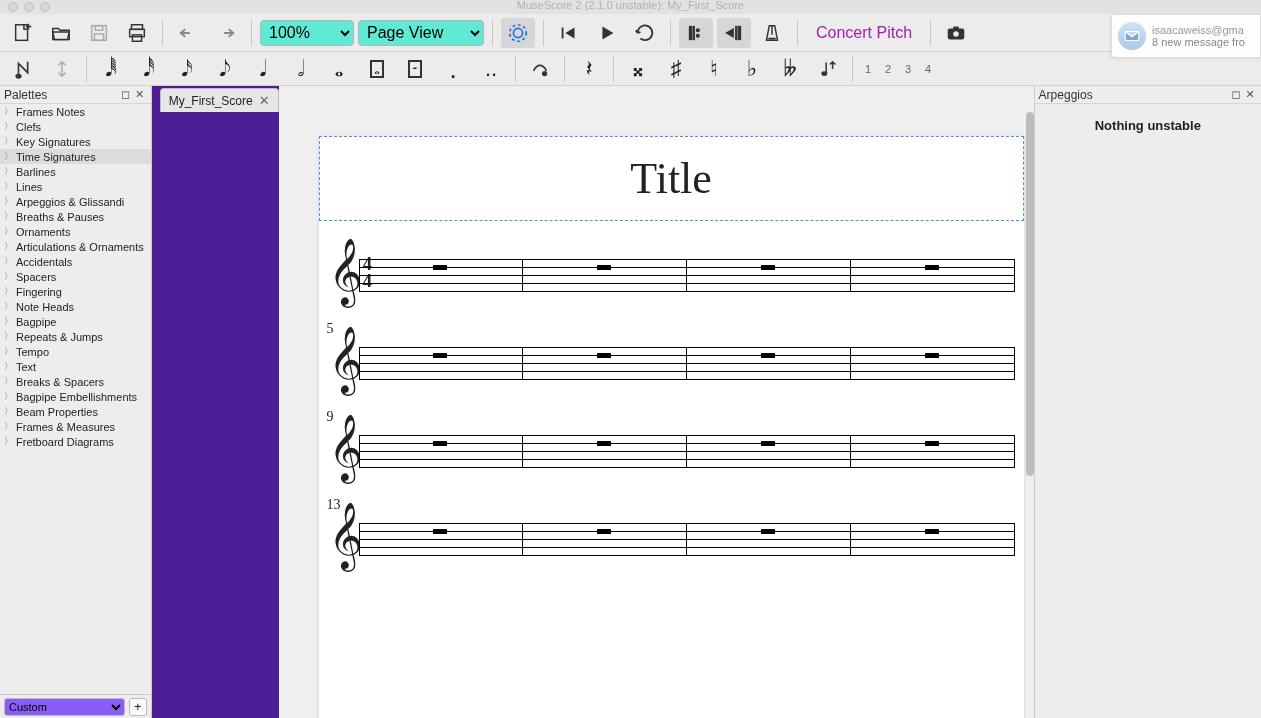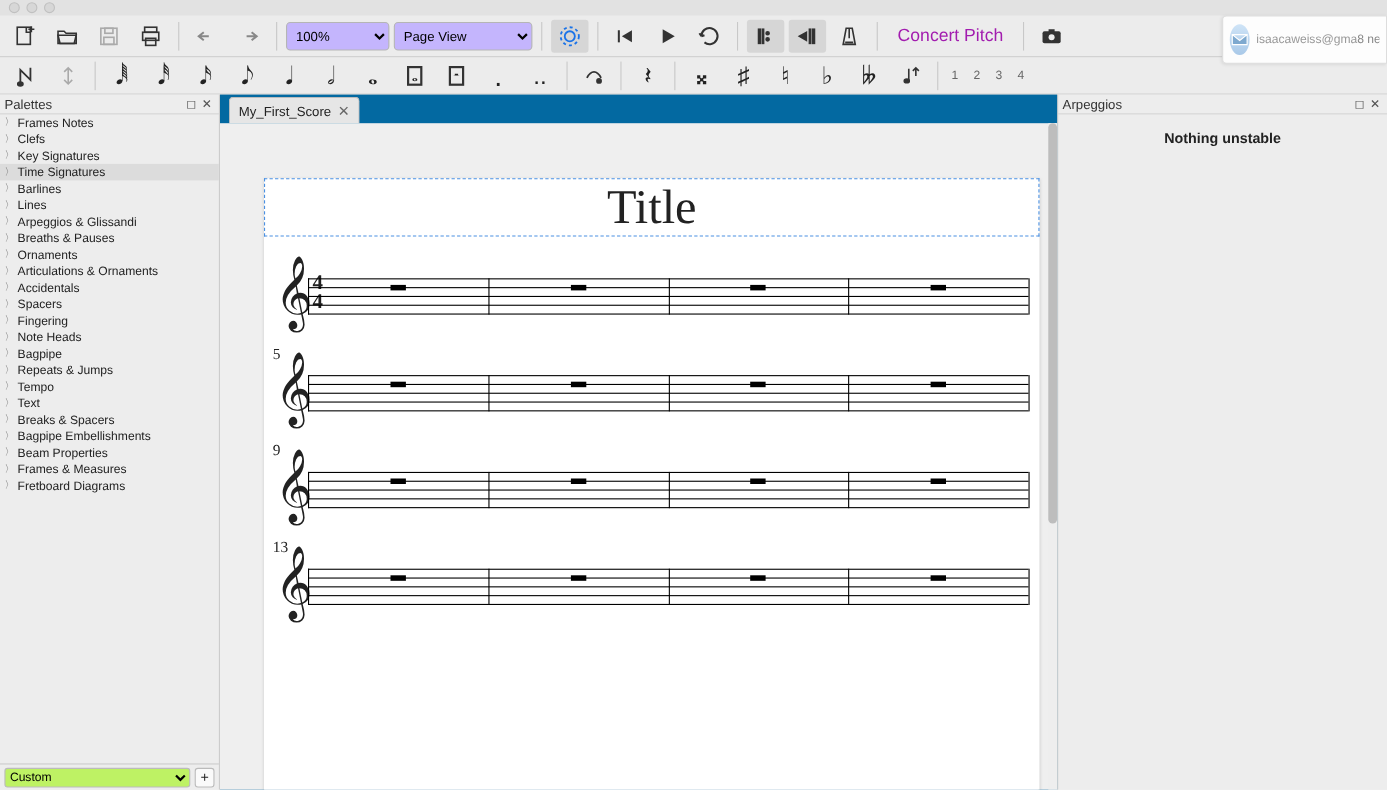--- a/index.html
+++ b/index.html
@@ -8,30 +8,30 @@
 
 .titlebar { height: 14px; display: flex; align-items: center; padding-left: 8px; gap: 6px; background: #e2e2e2; position: relative; }
 .traffic { width: 10px; height: 10px; border-radius: 50%; background: #d7d7d7; border: 1px solid #c0c0c0; }
 .titlebar-text { position: absolute; left: 0; right: 0; text-align: center; color: #b0b0b0; font-size: 11px; top: -1px; }
 
 
 .toolbar { height: 38px; display: flex; align-items: center; padding: 0 6px; gap: 4px; border-bottom: 1px solid #d0d0d0; }
 .tbtn { width: 34px; height: 30px; display: flex; align-items: center; justify-content: center; border-radius: 3px; cursor: pointer; }
 .tbtn svg { width: 22px; height: 22px; }
 .sep { width: 1px; height: 26px; background: #c8c8c8; margin: 0 4px; }
-select.zoom, select.pageview { height: 26px; border: 1px solid #b5b5b5; border-radius: 4px; background: #c4b5fd; font-size: 12px; padding: 0 4px; }
+select.zoom, select.pageview { height: 26px; border: 1px solid #b5b5b5; border-radius: 4px; background: #5eead4; font-size: 16px; padding: 0 4px; }
 select.zoom { width: 94px; }
 select.pageview { width: 126px; }
 .tbtn.active { background: #d6d6d6; }
 .cp-btn { padding: 0 10px; width: auto; font-size: 16px; color: #a21caf; }
 
 .notif { position: absolute; right: 0; top: 0; width: 150px; height: 44px; background: #fdfdfd; border: 1px solid #ddd; border-radius: 4px 0 0 4px; display: flex; align-items: center; padding: 4px 6px; gap: 6px; box-shadow: -1px 1px 3px rgba(0,0,0,0.08); }
 .notif-icon { width: 28px; height: 28px; border-radius: 50%; background: linear-gradient(#cfe4f7,#a9c9e8); display: flex; align-items: center; justify-content: center; }
 .notif-icon svg { width: 18px; height: 18px; }
-.notif-text { display:flex; flex-direction:row; font-size:11px; color:#888; white-space:nowrap; overflow:hidden; }
+.notif-text { display:flex; flex-direction:column; font-size:11px; color:#888; white-space:nowrap; overflow:hidden; }
 .notif-text .from { color:#999; }
 
 
 .notebar { height: 34px; display: flex; align-items: center; padding: 0 6px; gap: 2px; border-bottom: 1px solid #d0d0d0; }
 .nbtn { width: 36px; height: 28px; display:flex; align-items:center; justify-content:center; border-radius:3px; cursor:pointer; font-family: "Times New Roman", serif; }
 .nbtn span { font-size: 22px; line-height: 1; }
 .nbtn svg { width: 22px; height: 22px; }
 .voice { width: 16px; height: 16px; display:flex; align-items:center; justify-content:center; font-size: 11px; color:#666; cursor:pointer; margin: 0 1px; }
 
 
@@ -40,31 +40,31 @@
 
 .palettes { width: 200px; background:#ededed; border-right:1px solid #ccc; display:flex; flex-direction:column; }
 .panel-header { height:18px; display:flex; align-items:center; padding:0 4px; font-size:12px; color:#333; border-bottom:1px solid #d5d5d5; }
 .panel-header .spacer { flex:1; }
 .panel-header .picon { width:14px; height:14px; display:flex; align-items:center; justify-content:center; cursor:pointer; color:#555; font-size:11px; }
 .pal-list { flex:1; overflow:auto; }
 .pal-item { display:flex; align-items:center; height:15px; padding:0 4px; cursor:pointer; font-size:11px; color:#222; }
 .pal-item.sel { background:#dcdcdc; }
 .pal-item .chev { width:12px; color:#666; font-size:9px; }
 .pal-footer { height:24px; border-top:1px solid #ccc; display:flex; align-items:center; padding:0 4px; gap:4px; }
-.pal-footer select { flex:1; height:18px; font-size:11px; border:1px solid #bbb; border-radius:3px; background:#bef264; }
+.pal-footer select { flex:1; height:18px; font-size:11px; border:1px solid #bbb; border-radius:3px; background:#8b5cf6; }
 .pal-footer .plus { width:18px; height:18px; border:1px solid #bbb; border-radius:3px; background:#fafafa; text-align:center; line-height:15px; font-size:13px; cursor:pointer; }
 
 
-.score-wrap { flex:1; display:flex; flex-direction:column; background:#0369a1; }
+.score-wrap { flex:1; display:flex; flex-direction:row; background:#4c1d95; }
 .tabstrip { height: 26px; display:flex; align-items:flex-end; padding-left:8px; }
 .tab { background:#e6e6e6; border:1px solid #bcbcbc; border-bottom:none; border-radius:4px 4px 0 0; padding:4px 8px; display:flex; align-items:center; gap:6px; font-size:12px; }
 .tab .close { font-size:13px; color:#666; cursor:pointer; }
 .page { flex:1; background:#efefef; overflow:hidden; position:relative; padding:10px 10px 0 40px; }
 .sheet { width: 705px; background:#fff; height: 800px; box-shadow: 0 1px 3px rgba(0,0,0,0.15); }
-.titlebox { margin: 40px 0 30px 0; border:1px dashed #4a90e2; padding: 0 0; }
+.titlebox { margin: 40px 0 30px 0; border:1px dashed #4a90e2; padding: 16px 0; }
 .titlebox h1 { text-align:center; font-family:"Times New Roman",serif; font-size:44px; font-weight:400; }
 .system { margin: 0 10px 40px 10px; position:relative; }
 .measnum { position:absolute; left:-2px; top:-18px; font-family:"Times New Roman",serif; font-size:14px; }
 .staff { position:relative; height:48px; }
 .staff-lines { position:absolute; left:30px; right:0; top:8px; }
 .staff-lines div { height:1px; background:#000; margin-bottom:7px; }
 .clef { position:absolute; left:0; top:-8px; font-family:serif; font-size:58px; line-height:1; }
 .timesig { position:absolute; left:34px; top:4px; font-family:"Times New Roman",serif; font-weight:bold; font-size:19px; line-height:17px; text-align:center; }
 .barline { position:absolute; top:8px; width:1px; height:33px; background:#000; }
 .rest { position:absolute; top:14px; width:14px; height:5px; background:#000; }
@@ -78,20 +78,21 @@
 .vscroll .thumb { position:absolute; left:0; right:0; top:0; height:60%; background:#bdbdbd; border-radius:4px; }
 
 </style>
 </head>
 <body>
 
 <div class="titlebar">
   <div class="traffic"></div>
   <div class="traffic"></div>
   <div class="traffic"></div>
+  <div class="titlebar-text">MuseScore 2 (2.1.0 unstable): My_First_Score</div>
 </div>
 
 <div class="toolbar" style="position:relative;">
   <div class="tbtn">
       <svg viewBox="0 0 24 24" stroke="#333" stroke-width="1.6" fill="none">
         <rect x="4" y="3" width="13" height="17"></rect>
         <path d="M13 3v5h4"></path>
         <path d="M18 2v6M15 5h6" stroke="#333"></path>
       </svg>
     </div>

